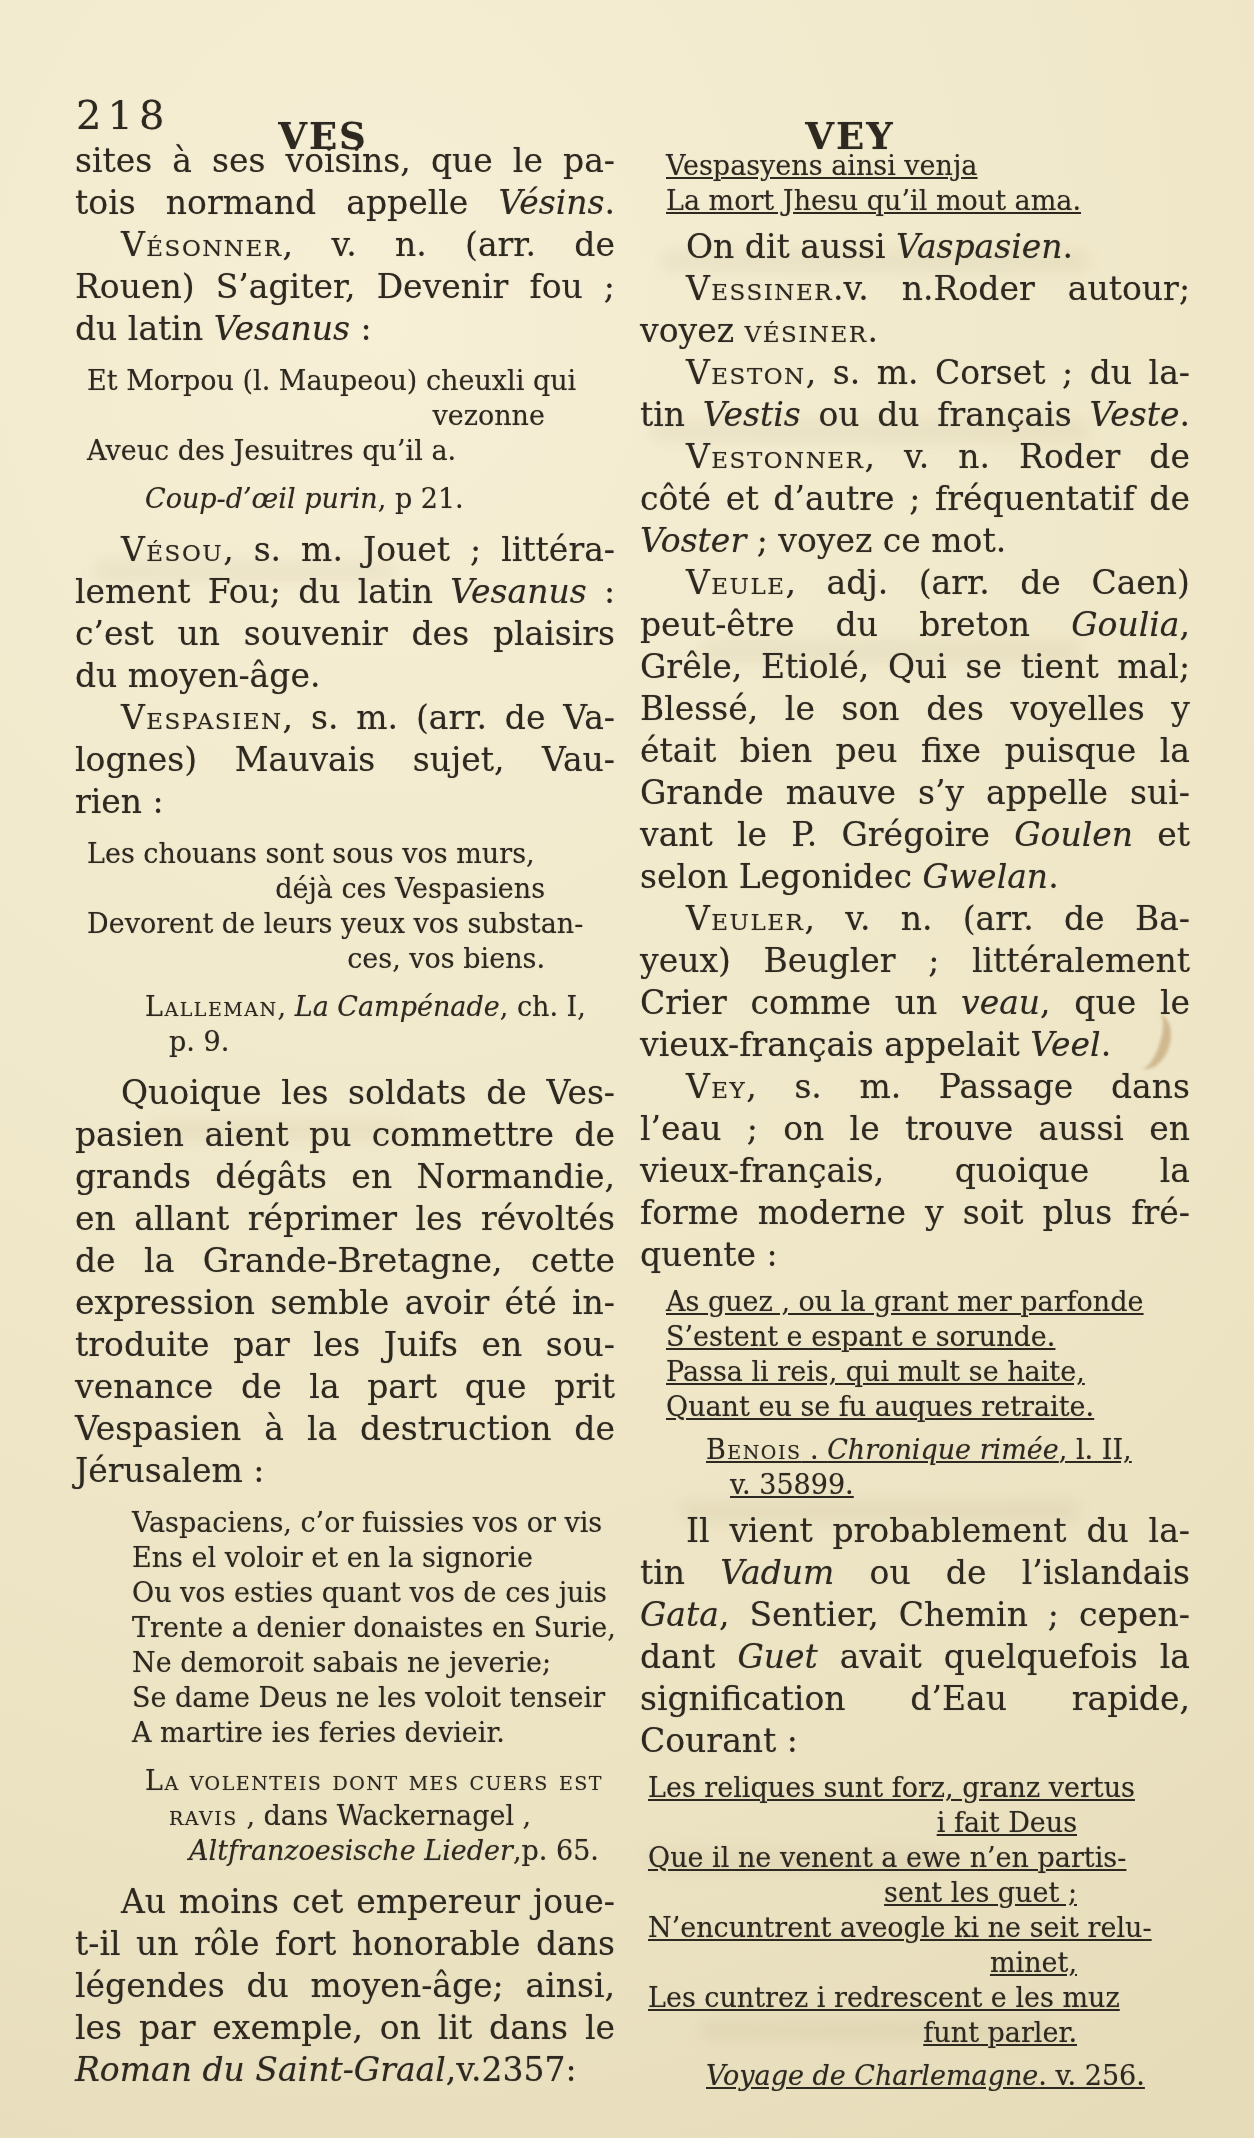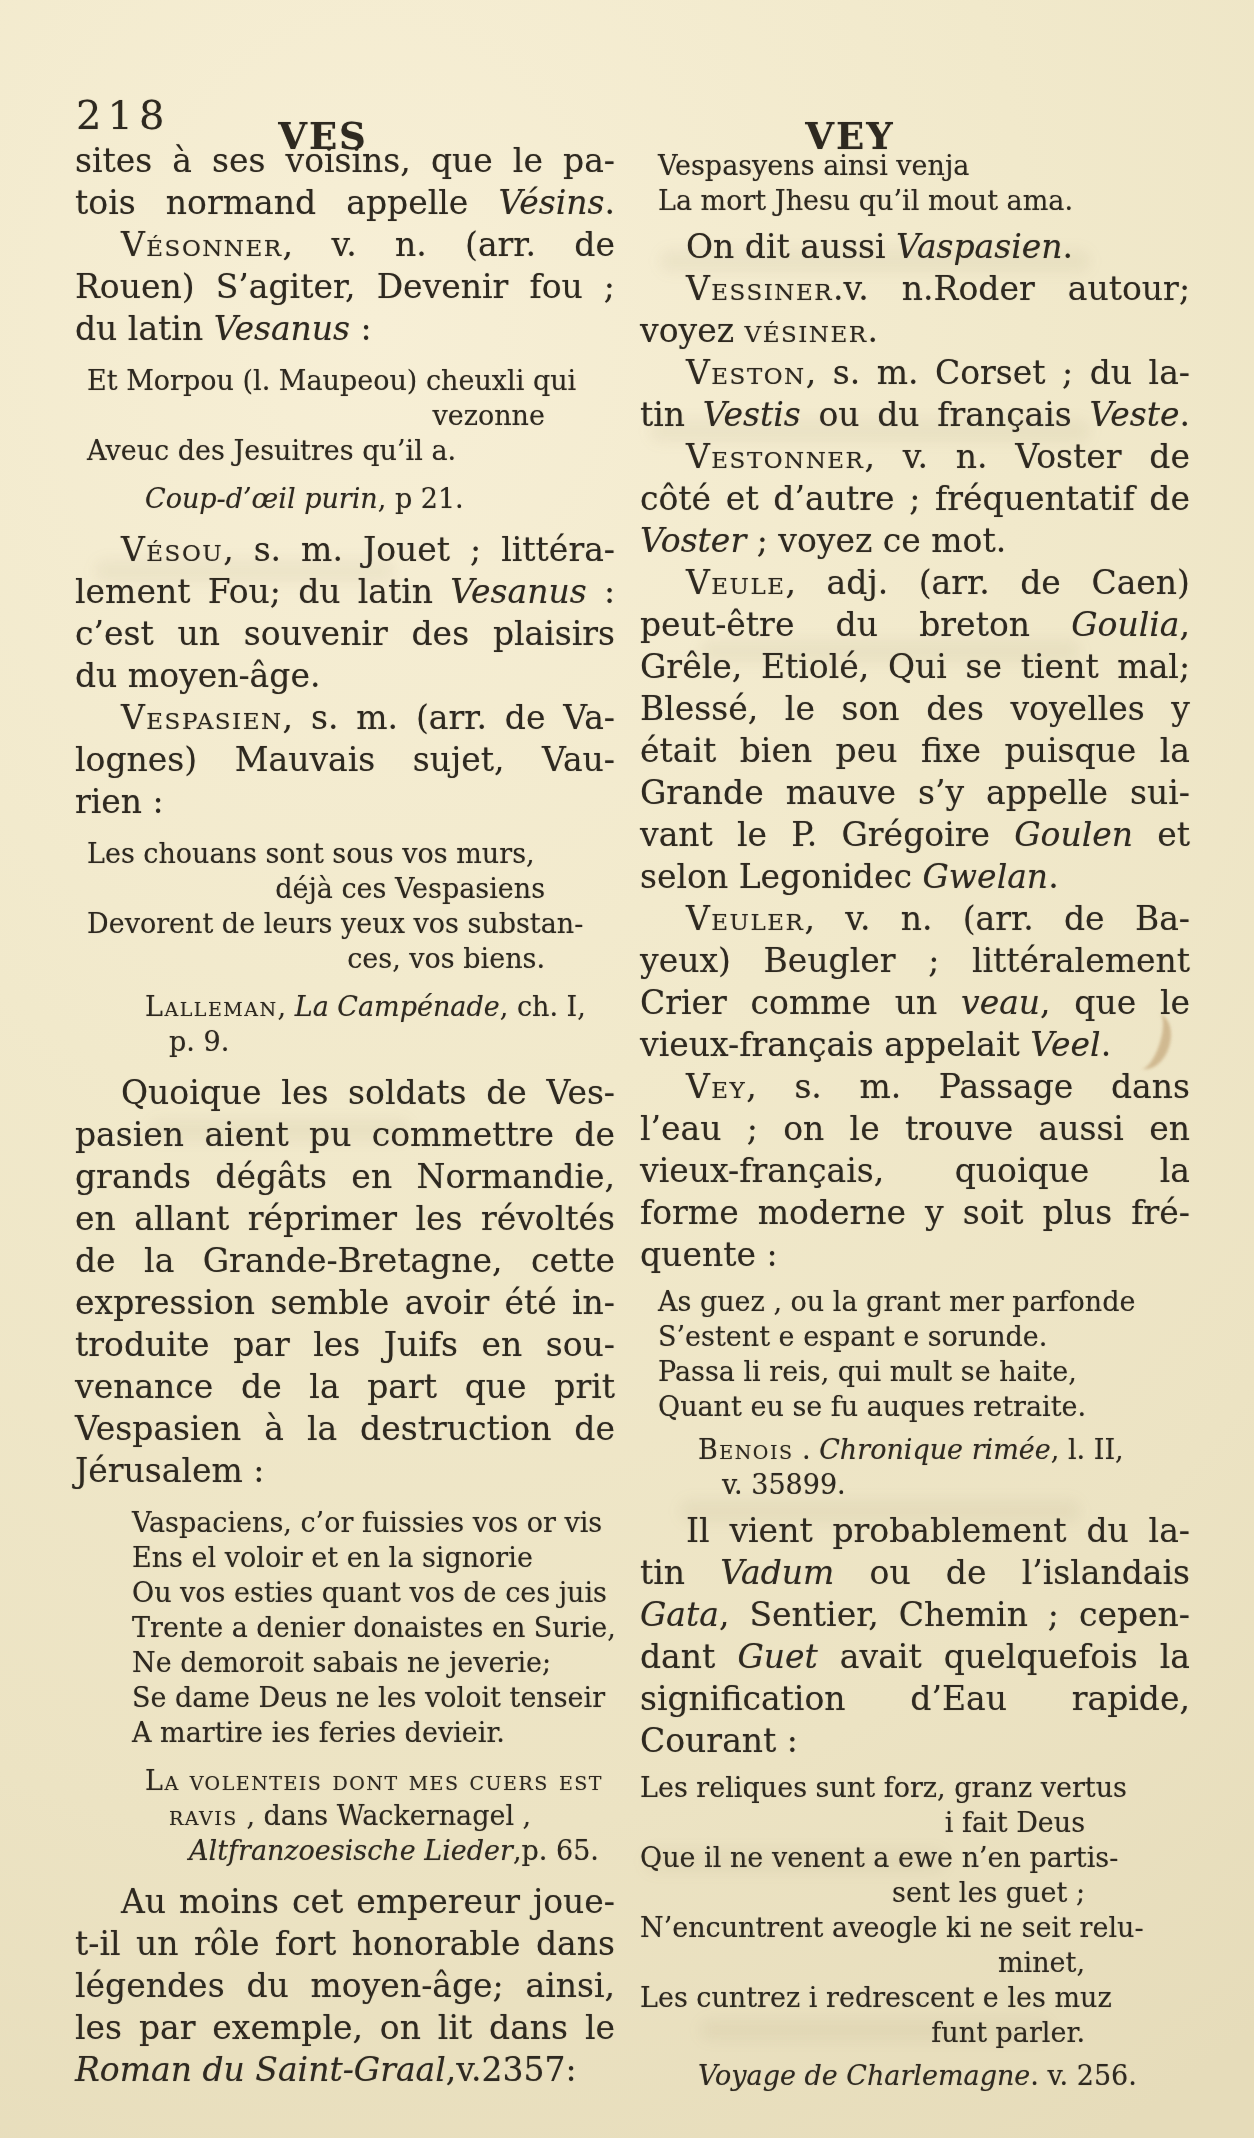--- a/index.html
+++ b/index.html
@@ -15,21 +15,21 @@
   .txt{text-shadow:0 0 1px rgba(46,41,32,.45);}
   .page-num{position:absolute;left:76px;top:92px;font-size:40px;letter-spacing:6px;}
   .hdr{position:absolute;top:90px;width:120px;text-align:center;font-size:37px;font-weight:bold;letter-spacing:2px;margin-top:24px;}
   .hdr.ves{left:263px;}
   .hdr.vey{left:790px;}
   .col{position:absolute;top:140px;}
   .col.left{left:75px;width:540px;}
   .col.right{left:640px;width:550px;}
   .blk{margin:0;}
   .col.left .qb,.col.left .cb{margin:13px 12px;}
-  .col.right .qb,.col.right .cb{margin:8px 0;}
+  .col.right .qb,.col.right .cb{margin:8px 8px;text-decoration:underline;}
   .line{font-size:33px;line-height:42px;height:42px;white-space:nowrap;}
   .line.b{white-space:normal;text-align:justify;text-align-last:justify;}
   .line.q{font-size:27px;line-height:35px;height:35px;}
   .in1{text-indent:46px;}
   .qr{text-align:right;padding-right:58px;}
   .col.right .qr{padding-right:105px;}
   .vin{margin-left:45px;}
   .vin2{margin-left:18px;}
   .cin1{margin-left:58px;}
   .cin2{margin-left:82px;}
@@ -146,21 +146,21 @@
       </div>
       <div class="blk p">
         <div class="line b in1"><span class="sc">Vessiner</span><span>.v. n.Roder autour;</span></div>
         <div class="line bl"><span>voyez </span><span class="sc">vésiner</span><span>.</span></div>
       </div>
       <div class="blk p">
         <div class="line b in1"><span class="sc">Veston</span><span>, s. m. Corset ; du la-</span></div>
         <div class="line b"><span>tin </span><span class="it">Vestis</span><span> ou du français </span><span class="it">Veste</span><span>.</span></div>
       </div>
       <div class="blk p">
-        <div class="line b in1"><span class="sc">Vestonner</span><span>, v. n. Voster de</span></div>
+        <div class="line b in1"><span class="sc">Vestonner</span><span>, v. n. Roder de</span></div>
         <div class="line b"><span>côté et d’autre ; fréquentatif de</span></div>
         <div class="line bl"><span class="it">Voster</span><span> ; voyez ce mot.</span></div>
       </div>
       <div class="blk p">
         <div class="line b in1"><span class="sc">Veule</span><span>, adj. (arr. de Caen)</span></div>
         <div class="line b"><span>peut-être du breton </span><span class="it">Goulia</span><span>,</span></div>
         <div class="line b"><span>Grêle, Etiolé, Qui se tient mal;</span></div>
         <div class="line b"><span>Blessé, le son des voyelles y</span></div>
         <div class="line b"><span>était bien peu fixe puisque la</span></div>
         <div class="line b"><span>Grande mauve s’y appelle sui-</span></div>

